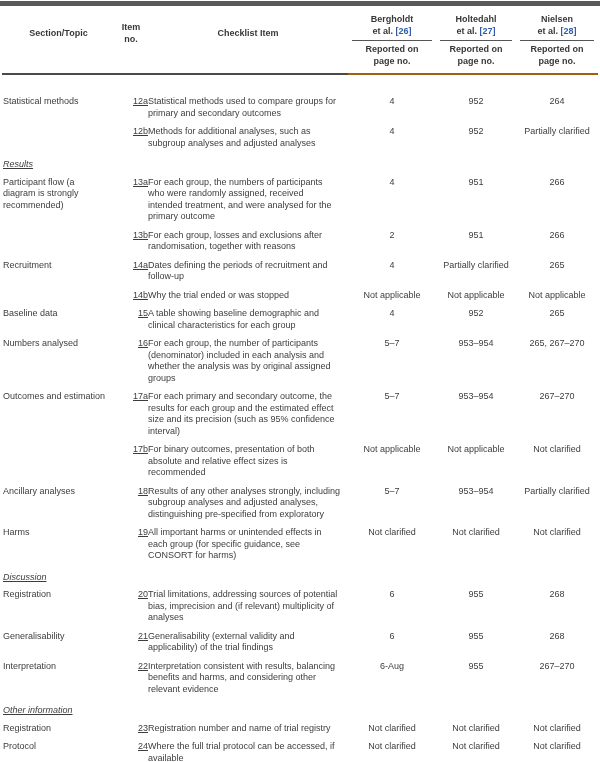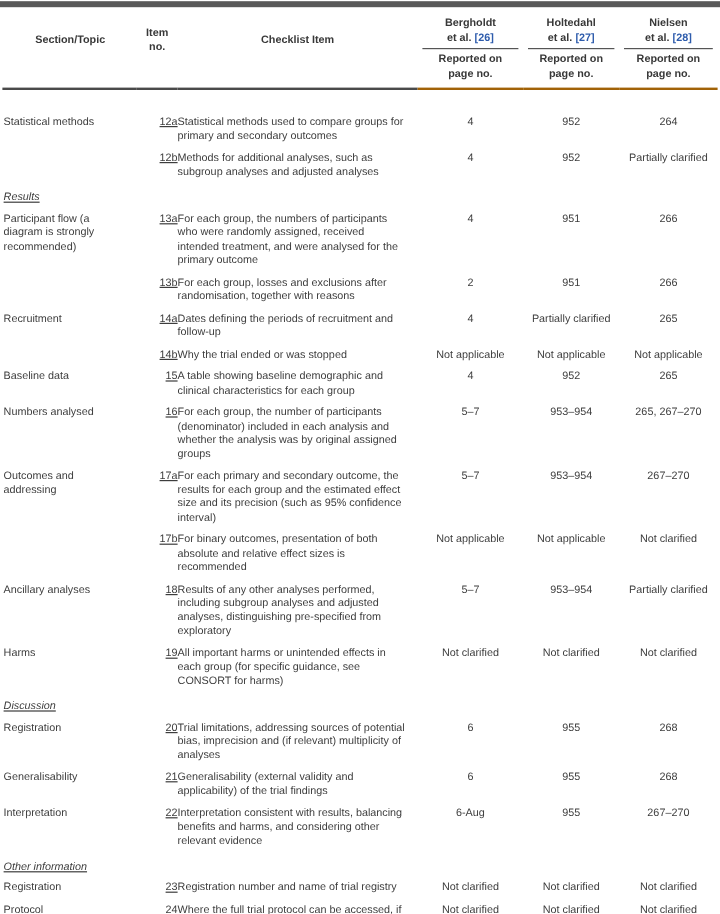--- a/index.html
+++ b/index.html
@@ -195,41 +195,41 @@
   <tr>
     <td class="c-sec">Numbers analysed</td>
     <td class="c-item">16</td>
     <td class="c-text">For each group, the number of participants (denominator) included in each analysis and whether the analysis was by original assigned groups</td>
     <td class="c-page">5–7</td>
     <td class="c-page">953–954</td>
     <td class="c-page">265, 267–270</td>
   </tr>
 
   <tr>
-    <td class="c-sec">Outcomes and addressing</td>
+    <td class="c-sec">Outcomes and estimation</td>
     <td class="c-item">17a</td>
     <td class="c-text">For each primary and secondary outcome, the results for each group and the estimated effect size and its precision (such as 95% confidence interval)</td>
     <td class="c-page">5–7</td>
     <td class="c-page">953–954</td>
     <td class="c-page">267–270</td>
   </tr>
 
   <tr>
     <td class="c-sec"></td>
     <td class="c-item">17b</td>
     <td class="c-text">For binary outcomes, presentation of both absolute and relative effect sizes is recommended</td>
     <td class="c-page">Not applicable</td>
     <td class="c-page">Not applicable</td>
     <td class="c-page">Not clarified</td>
   </tr>
 
   <tr>
     <td class="c-sec">Ancillary analyses</td>
     <td class="c-item">18</td>
-    <td class="c-text">Results of any other analyses performed, including subgroup analyses and adjusted analyses, distinguishing pre-specified from exploratory</td>
+    <td class="c-text">Results of any other analyses strongly, including subgroup analyses and adjusted analyses, distinguishing pre-specified from exploratory</td>
     <td class="c-page">5–7</td>
     <td class="c-page">953–954</td>
     <td class="c-page">Partially clarified</td>
   </tr>
 
   <tr>
     <td class="c-sec">Harms</td>
     <td class="c-item">19</td>
     <td class="c-text">All important harms or unintended effects in each group (for specific guidance, see CONSORT for harms)</td>
     <td class="c-page">Not clarified</td>

